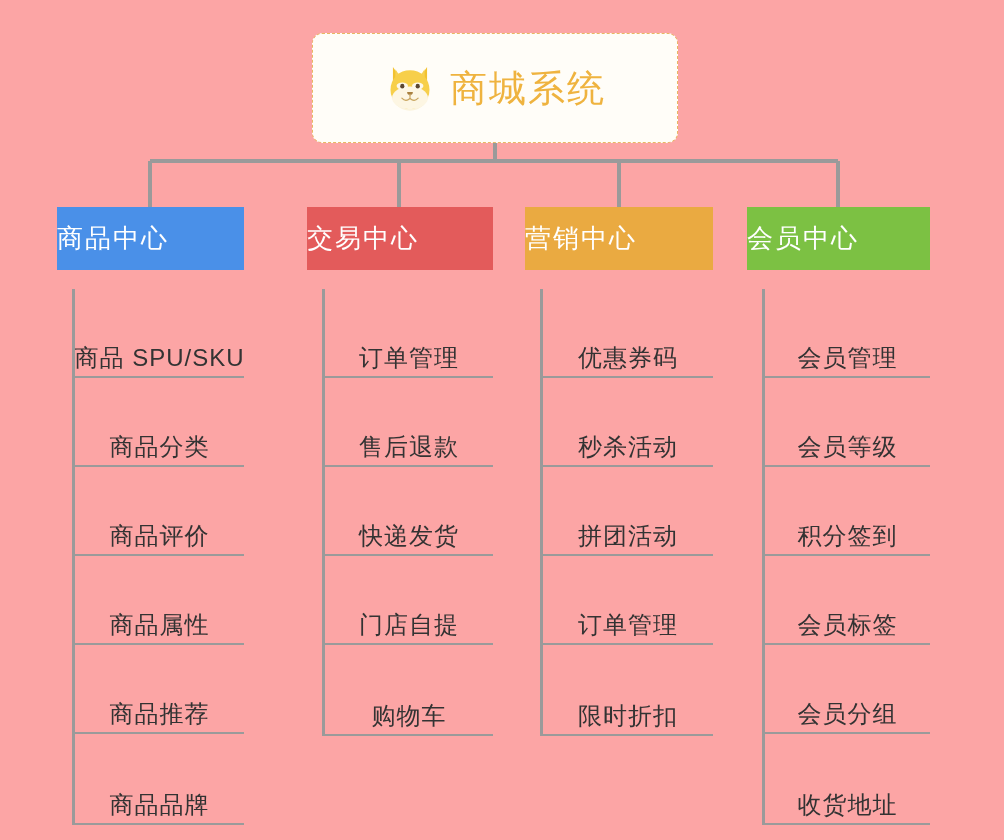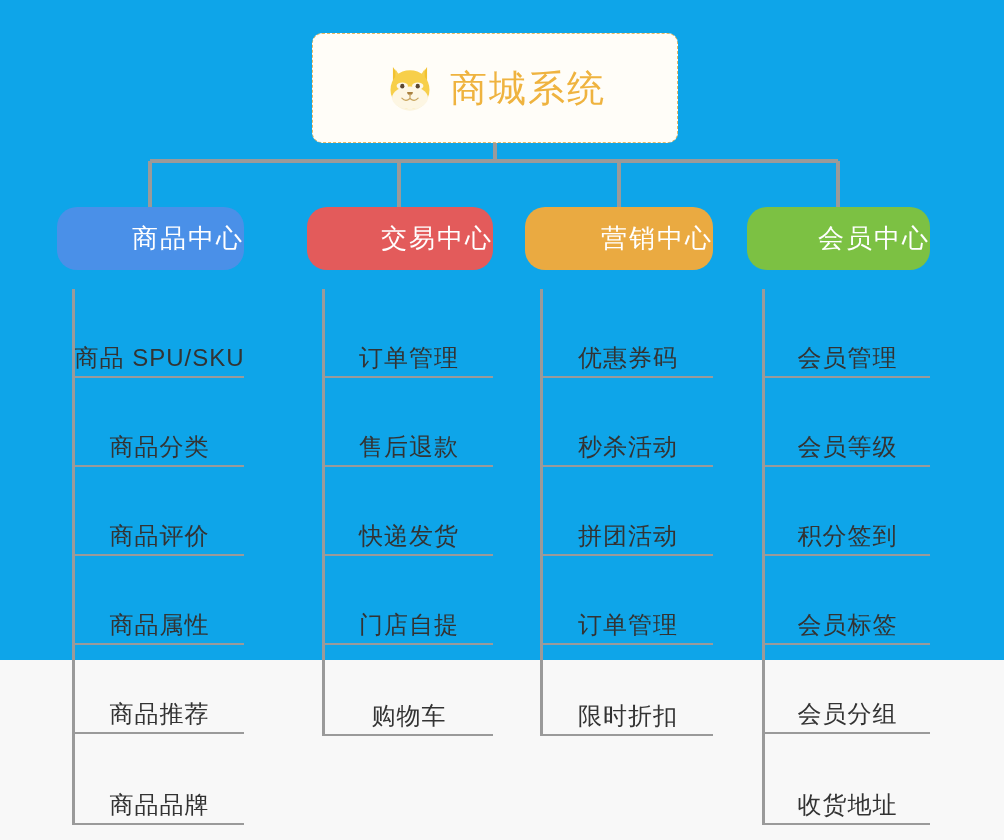--- a/index.html
+++ b/index.html
@@ -9,22 +9,22 @@
     width: 1004px;
     height: 840px;
     background: #f8f8f8;
     font-family: "Liberation Sans", "DejaVu Sans", sans-serif;
     overflow: hidden;
   }
 
   #chart-root {
     position: relative;
     width: 1004px;
-    height: 660px;
-    background: #0ea5e9;
+    height: 840px;
+    background: #fca5a5;
   }
 
   
   .root-node {
     position: absolute;
     left: 312px;
     top: 33px;
     width: 366px;
     height: 110px;
     background: #fffdf8;
@@ -68,24 +68,24 @@
     height: 840px;
   }
 
   .column {
     position: absolute;
     top: 207px;
   }
 
   .cat-box {
     height: 63px;
-    border-radius: 20px;
+    border-radius: 0;
     display: flex;
     align-items: center;
-    justify-content: flex-end;
+    justify-content: flex-start;
     color: #ffffff;
     font-size: 26px;
     letter-spacing: 2px;
     white-space: nowrap;
   }
 
   .leaf-list {
     position: relative;
     margin-top: 19px;
     margin-left: 15px;

